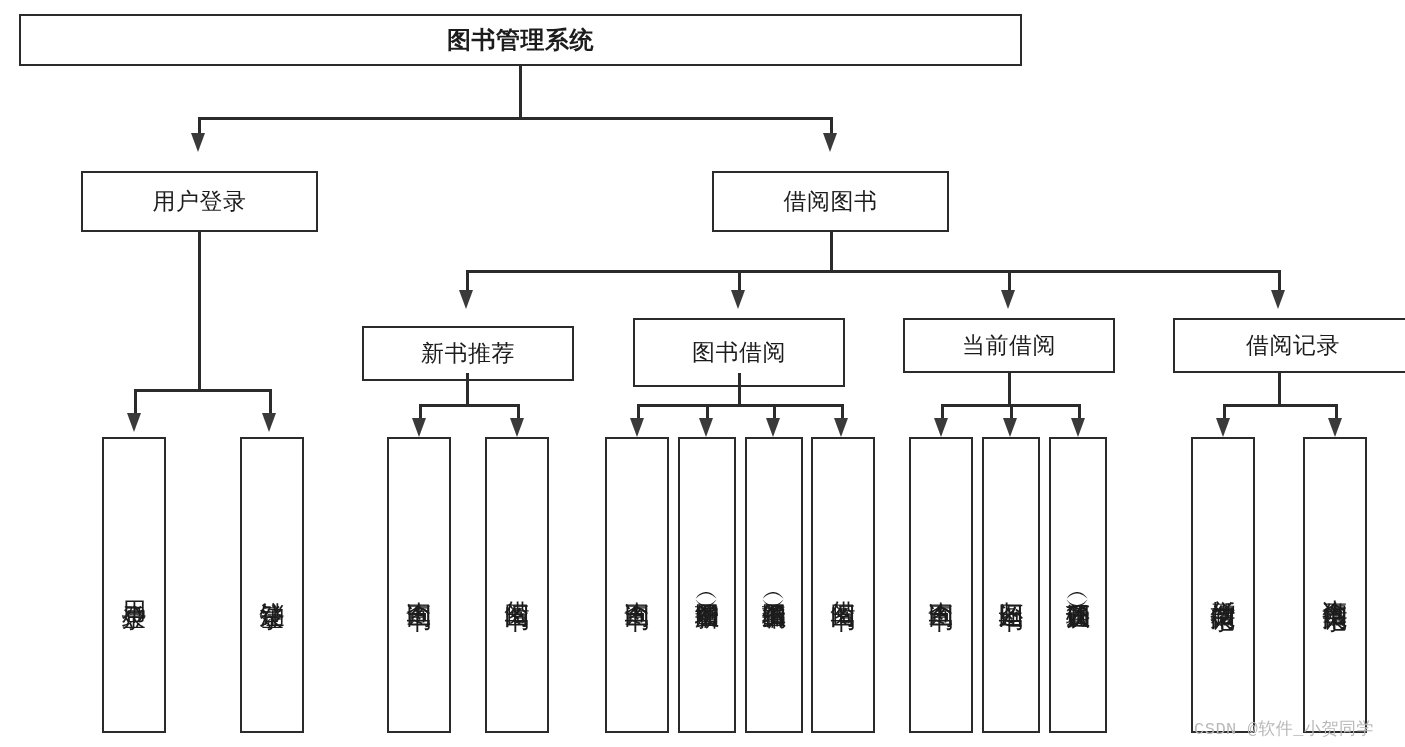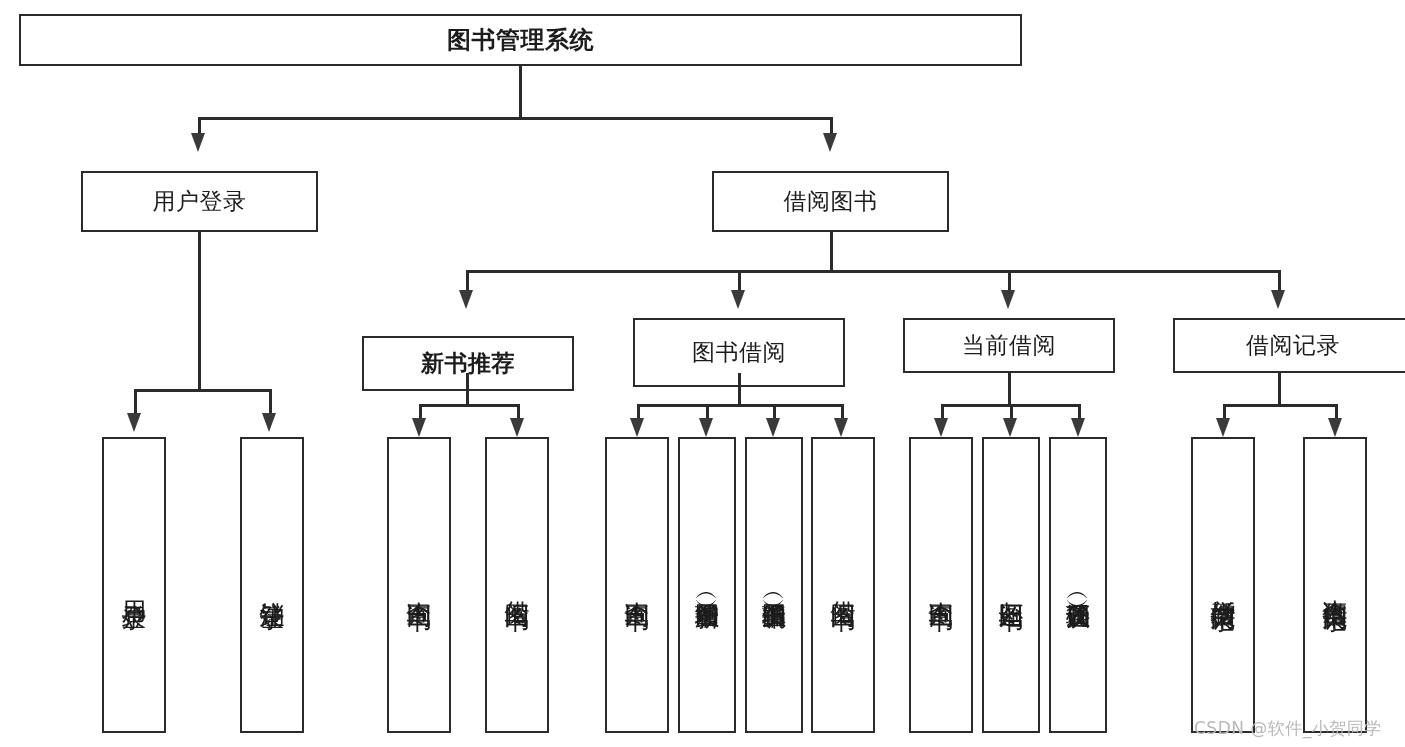--- a/index.html
+++ b/index.html
@@ -119,21 +119,21 @@
   <div class="hline" style="left:466px; top:270px; width:815px;"></div>
   <div class="vline" style="left:466px; top:270px; height:22px;"></div>
   <div class="arrow" style="left:459px; top:290px;"></div>
   <div class="vline" style="left:738px; top:270px; height:22px;"></div>
   <div class="arrow" style="left:731px; top:290px;"></div>
   <div class="vline" style="left:1008px; top:270px; height:22px;"></div>
   <div class="arrow" style="left:1001px; top:290px;"></div>
   <div class="vline" style="left:1278px; top:270px; height:22px;"></div>
   <div class="arrow" style="left:1271px; top:290px;"></div>
 
-  <div class="node horiz" style="left:362px; top:336px; width:212px; height:55px;font-weight:bold;">
+  <div class="node horiz" style="left:362px; top:326px; width:212px; height:55px;">
     <span class="label">新书推荐</span>
   </div>
   <div class="node horiz" style="left:633px; top:318px; width:212px; height:69px;">
     <span class="label">图书借阅</span>
   </div>
   <div class="node horiz" style="left:903px; top:318px; width:212px; height:55px;">
     <span class="label">当前借阅</span>
   </div>
   <div class="node horiz" style="left:1173px; top:318px; width:240px; height:55px;">
     <span class="label">借阅记录</span>
@@ -210,15 +210,15 @@
     <span class="label">确认归还（管理员）</span>
   </div>
 
   <div class="node vert" style="left:1191px; top:437px; width:64px; height:296px;">
     <span class="label">新增借阅记录</span>
   </div>
   <div class="node vert" style="left:1303px; top:437px; width:64px; height:296px;">
     <span class="label">查询借阅记录</span>
   </div>
 
-  <div id="watermark" style="left:1194px; top:717px;">CSDN @软件_小贺同学</div>
+  <div id="watermark" style="left:1194px; top:717px;font-family:Liberation Mono, monospace;">CSDN @软件_小贺同学</div>
 
 </div>
 
 </body></html>

